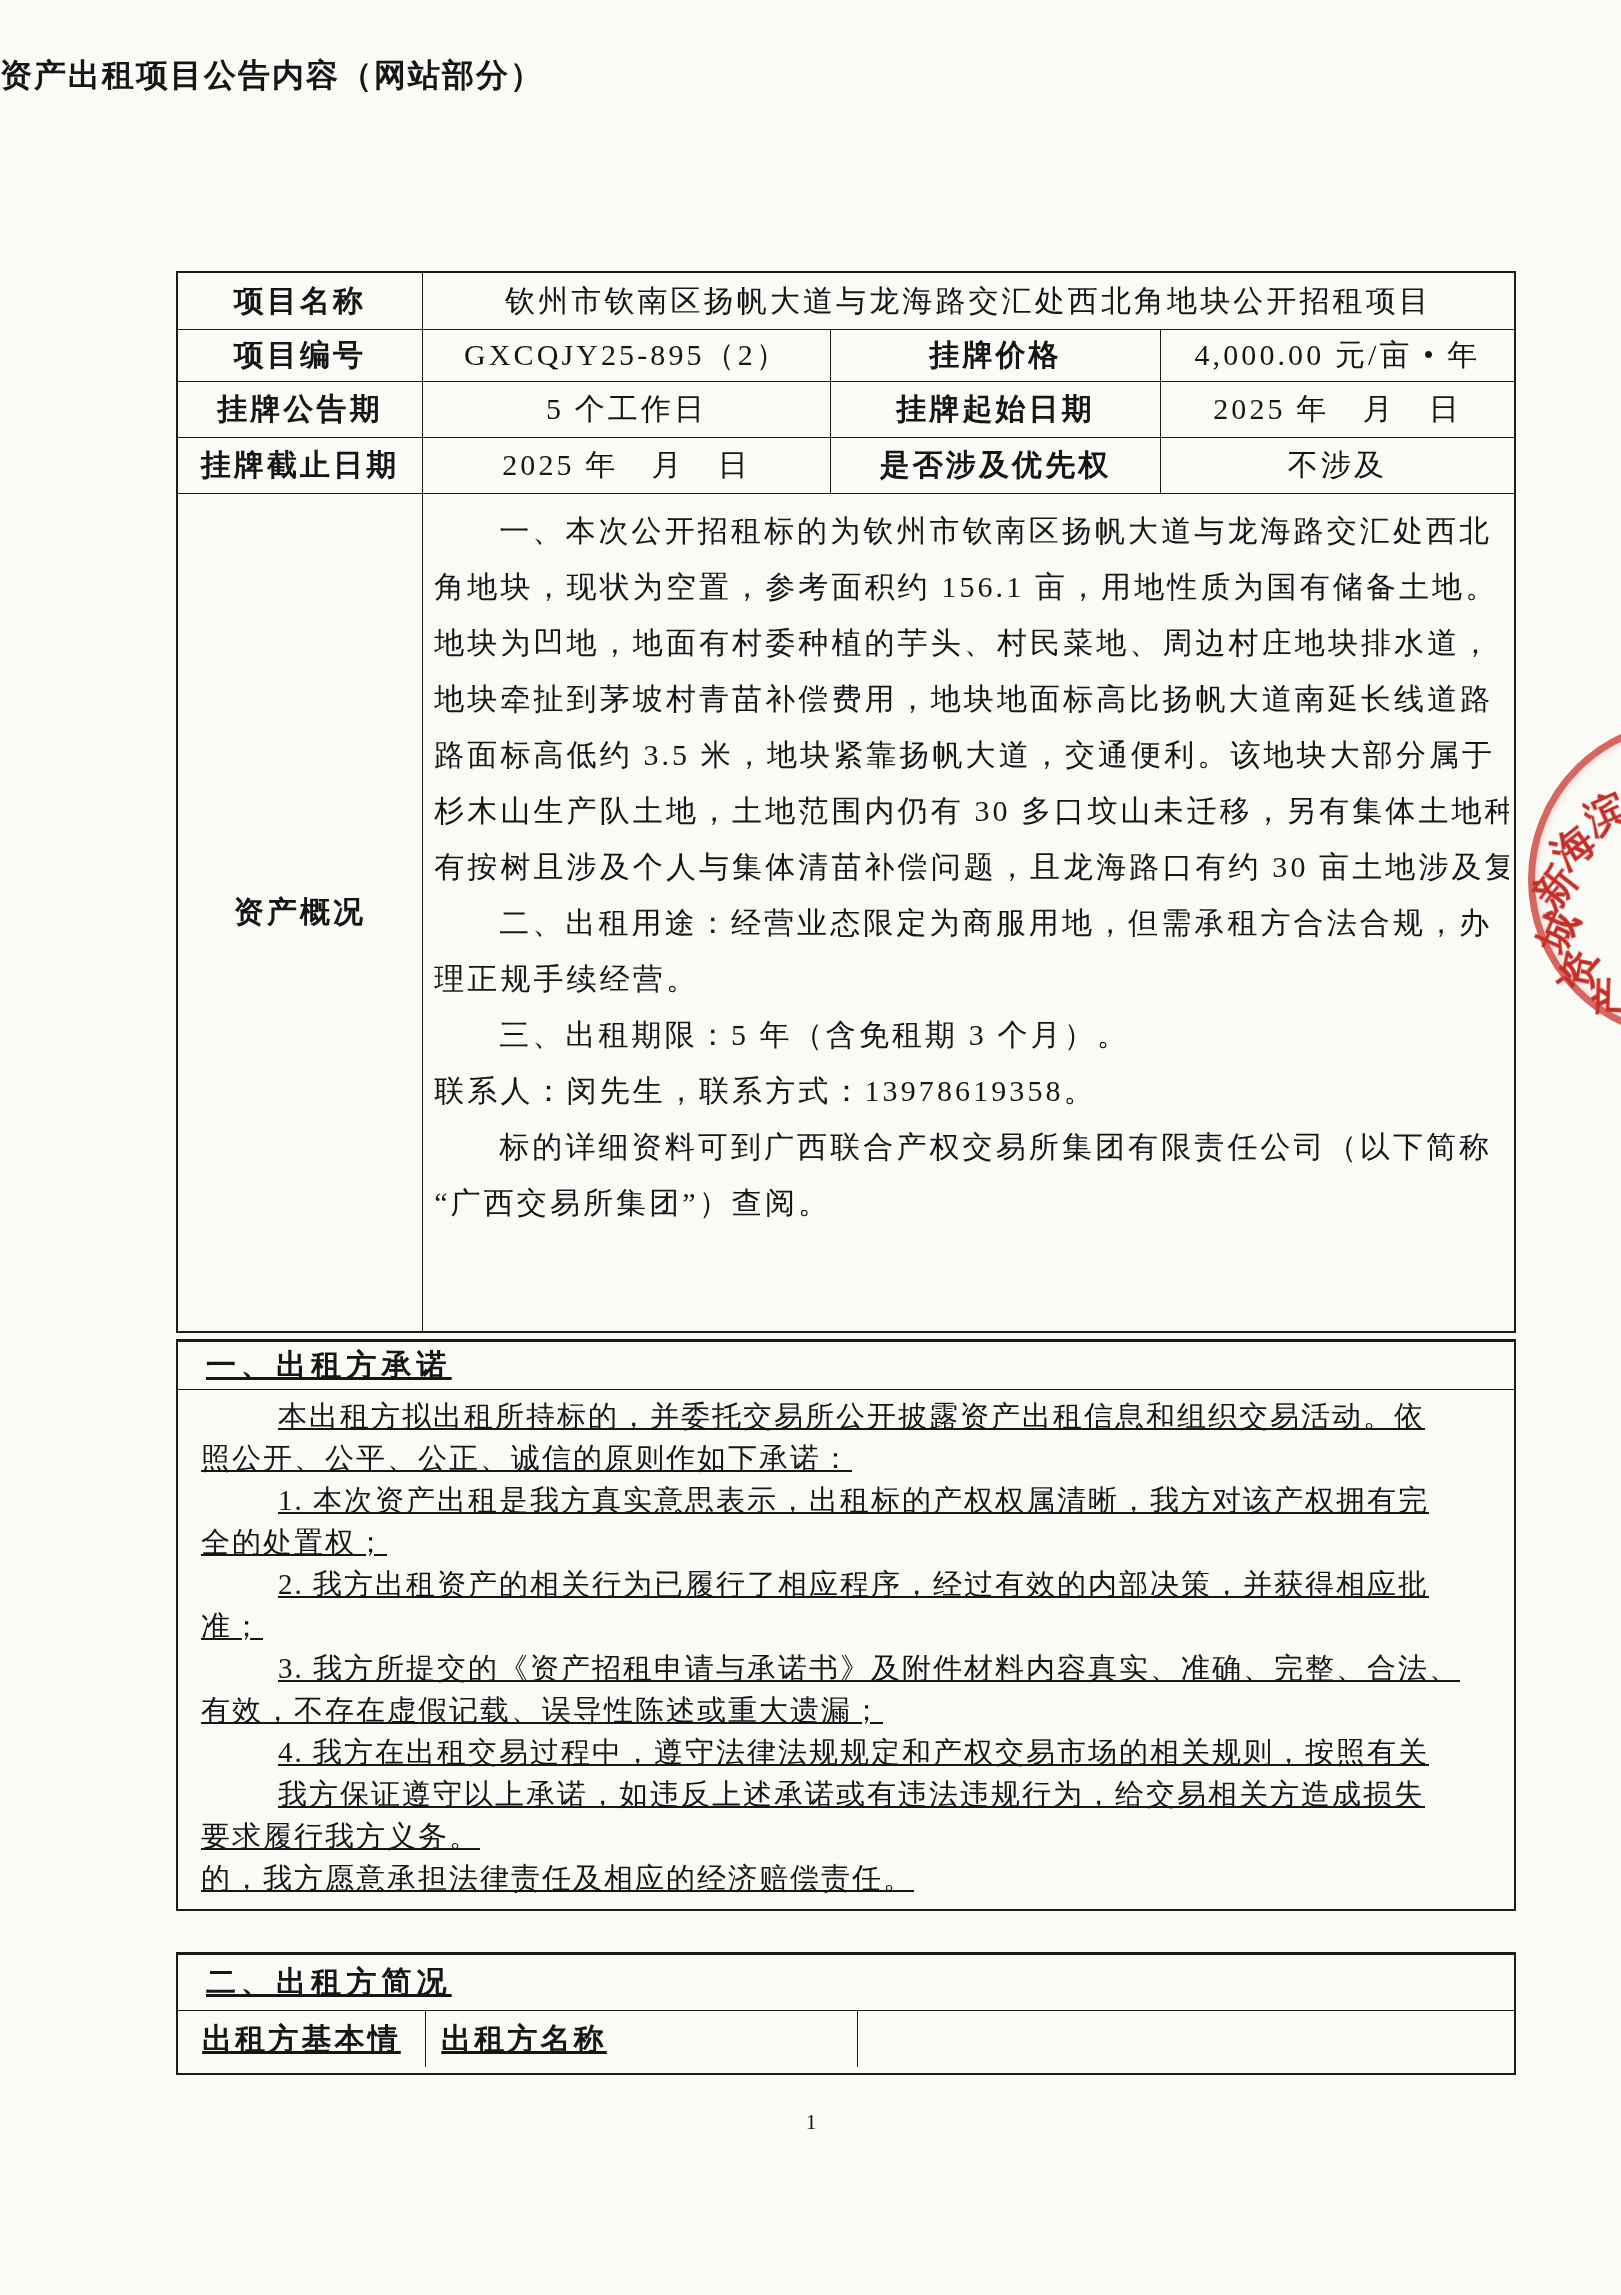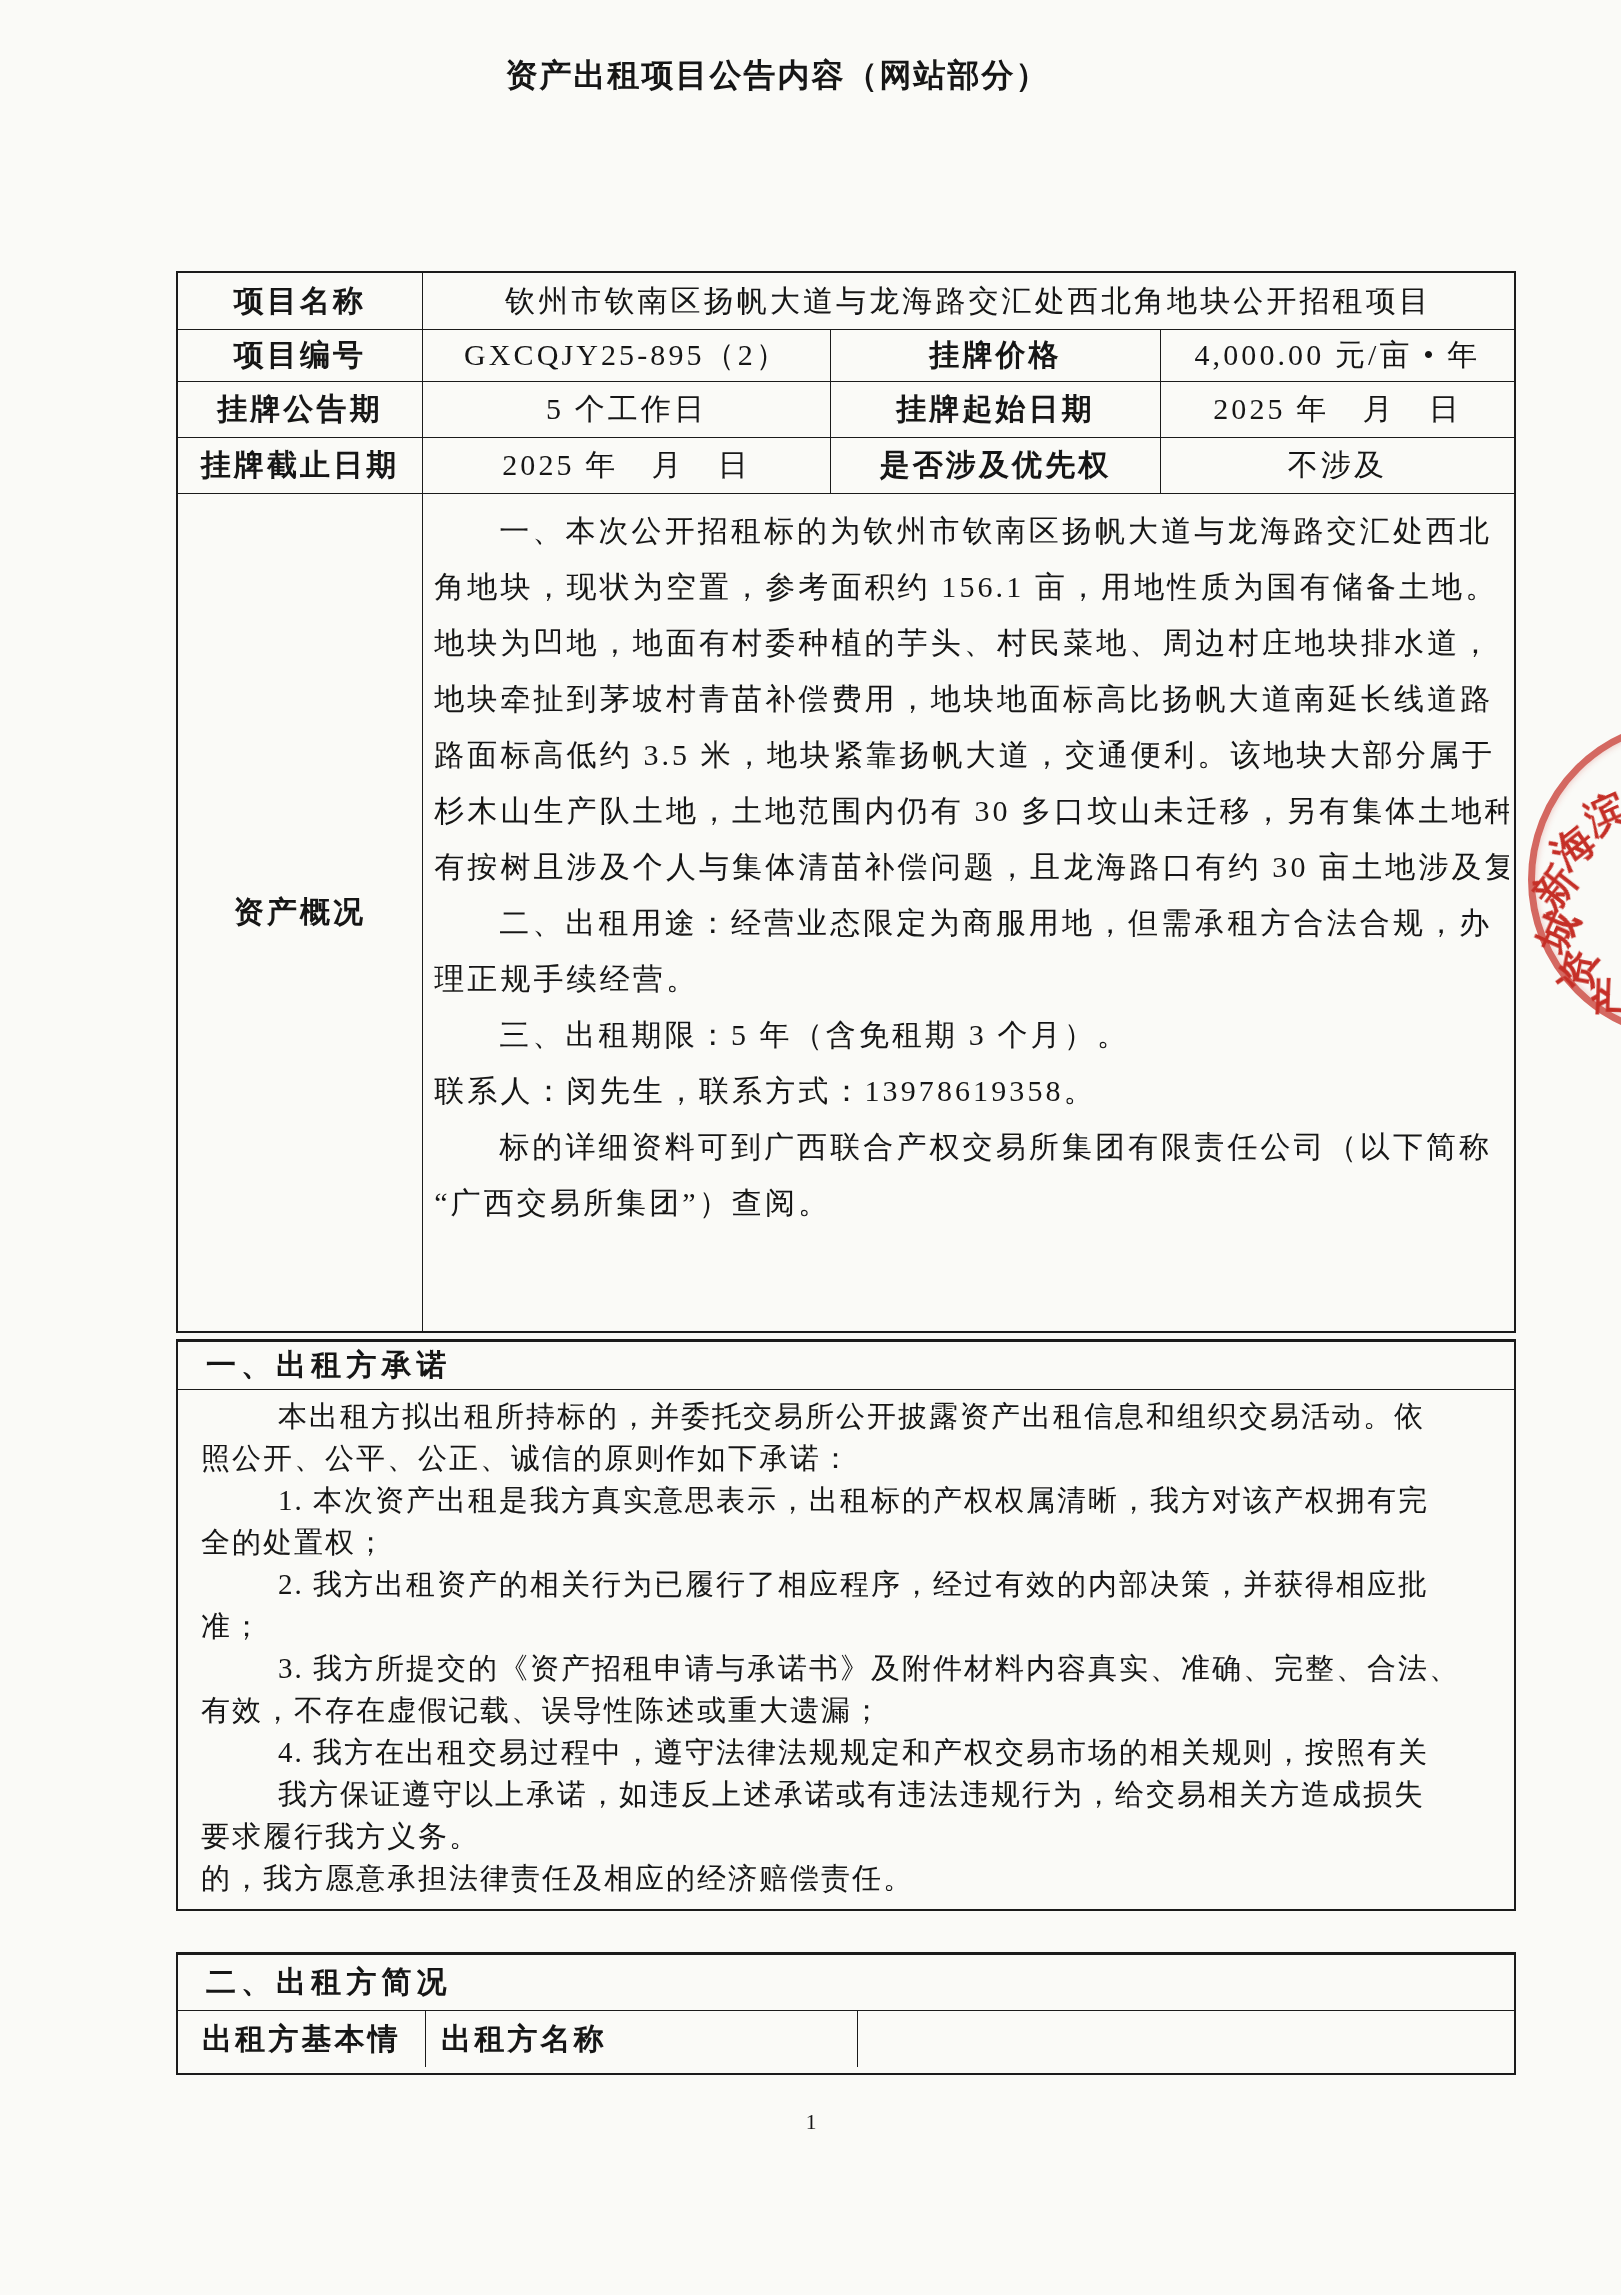--- a/index.html
+++ b/index.html
@@ -2,22 +2,22 @@
 <html style="font-size:8.2px"><head>
 <meta charset="utf-8">
 <style>
   html,body{margin:0;padding:0;}
   body{
     width:1622px;height:2295px;position:relative;overflow:hidden;
     background:#fafaf7;color:#161616;
     font-family:"Liberation Serif","DejaVu Serif",serif;
   }
   .title{
-    position:absolute;left:0;top:54px;width:1523px;text-align:center;
-    font-size:32px;font-weight:bold;letter-spacing:2px;white-space:nowrap;padding-left:16px;
+    position:absolute;left:0;top:54px;width:1523px;
+    font-size:32px;font-weight:bold;letter-spacing:2px;white-space:nowrap;
   }
   
   .tbl{
     position:absolute;left:176px;top:254px;width:1336px;
     border:2px solid #1b1b1b;background:transparent;
     display:grid;
     grid-template-columns:245px 408px 330px 1fr;
     grid-template-rows:57px 52px 56px 56px 837px;
     margin-top:17px;
   }
@@ -32,21 +32,21 @@
   .span3{grid-column:2 / 5;}
   .overview-content{
     display:block;align-items:flex-start;justify-content:flex-start;
     text-align:left;padding:9.2px 5.1px 0 11.2px;line-height:56px;
   }
   .line{white-space:nowrap;height:56px;overflow:hidden;}
   .overview-content .ind{text-indent:65px;}
   
   .secbox{
     position:absolute;left:176px;width:1336px;
-    border:2px solid #1b1b1b;border-top-width:3.6px;background:transparent;
+    border:2px solid #1b1b1b;border-top-width:3.6px;background:transparent;text-decoration:underline;
   }
   .sec1{top:1339px;height:567px;}
   .sec2{top:1952px;height:118px;}
   .sec-head{
     border-bottom:1.5px solid #1b1b1b;display:flex;align-items:center;
     padding-left:28px;font-weight:bold;font-size:30px;letter-spacing:5.1px;white-space:nowrap;
   }
   .sec1 .sec-head{height:47px;}
   .sec2 .sec-head{height:55px;}
   .promise-body{

